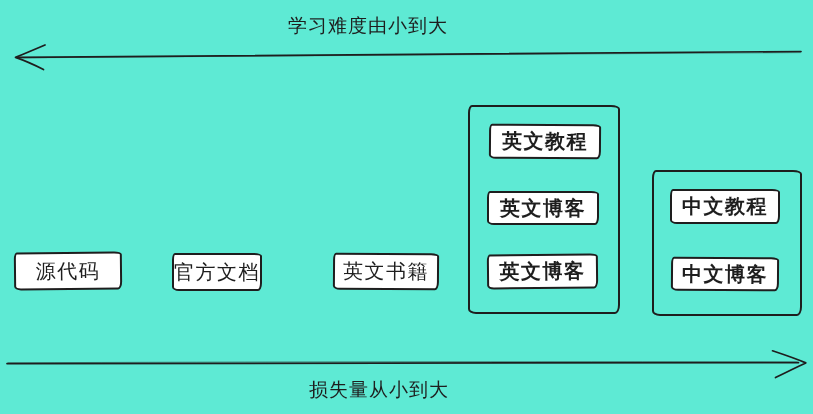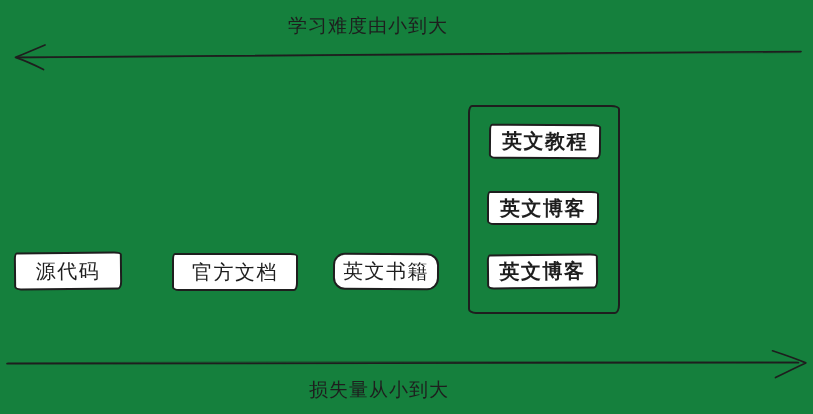--- a/index.html
+++ b/index.html
@@ -4,21 +4,21 @@
 <style>
   html, body {
     margin: 0;
     padding: 0;
     background: #ffffff;
   }
   .canvas {
     position: relative;
     width: 813px;
     height: 414px;
-    background: #15803d;
+    background: #5eead4;
     overflow: hidden;
     font-family: "Liberation Sans", sans-serif;
     color: #1e1e1e;
   }
   .arrows-svg {
     position: absolute;
     left: 0;
     top: 0;
     width: 813px;
     height: 414px;
@@ -84,34 +84,42 @@
     <path d="M 772.5 350.8 Q 795.5 358.5 805.8 362.9 Q 793.5 368.5 775.5 377.6"></path>
   </svg>
 
   <div class="axis-label top">学习难度由小到大</div>
   <div class="axis-label bottom">损失量从小到大</div>
 
   <div class="sketch-box node r-neg" style="left:14px; top:252px; width:108px; height:38px;">
     <span>源代码</span>
   </div>
 
-  <div class="sketch-box node" style="left:172px; top:253px; width:126px; height:38px;">
+  <div class="sketch-box node" style="left:172px; top:253px; width:90px; height:38px;">
     <span>官方文档</span>
   </div>
 
-  <div class="sketch-box node r-pos" style="left:333px; top:253px; width:106px; height:37px;border-radius:12px;">
+  <div class="sketch-box node r-pos" style="left:333px; top:253px; width:106px; height:37px;">
     <span>英文书籍</span>
   </div>
 
   <div class="sketch-box group" style="left:468px; top:105px; width:152px; height:209px;">
     <div class="sketch-box node r-pos" style="left:19px; top:17px; width:112px; height:35px;">
       <span>英文教程</span>
     </div>
     <div class="sketch-box node" style="left:17px; top:84px; width:112px; height:34px;text-align:center;">
       <span>英文博客</span>
     </div>
     <div class="sketch-box node r-neg" style="left:17px; top:147px; width:111px; height:35px;">
       <span>英文博客</span>
     </div>
   </div>
 
+  <div class="sketch-box group" style="left:652px; top:170px; width:150px; height:146px;">
+    <div class="sketch-box node" style="left:16px; top:17px; width:110px; height:35px;">
+      <span>中文教程</span>
+    </div>
+    <div class="sketch-box node r-pos" style="left:17px; top:85px; width:108px; height:34px;">
+      <span>中文博客</span>
+    </div>
+  </div>
 
 </div>
 
 </body></html>

